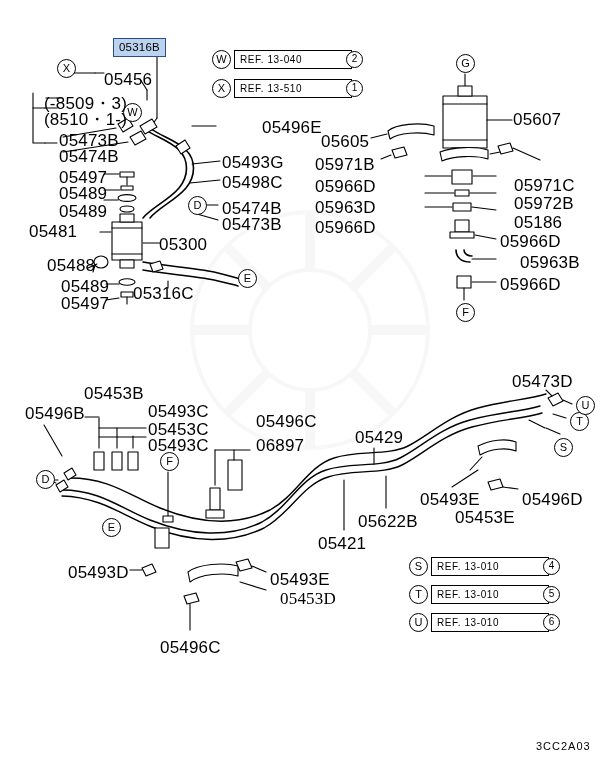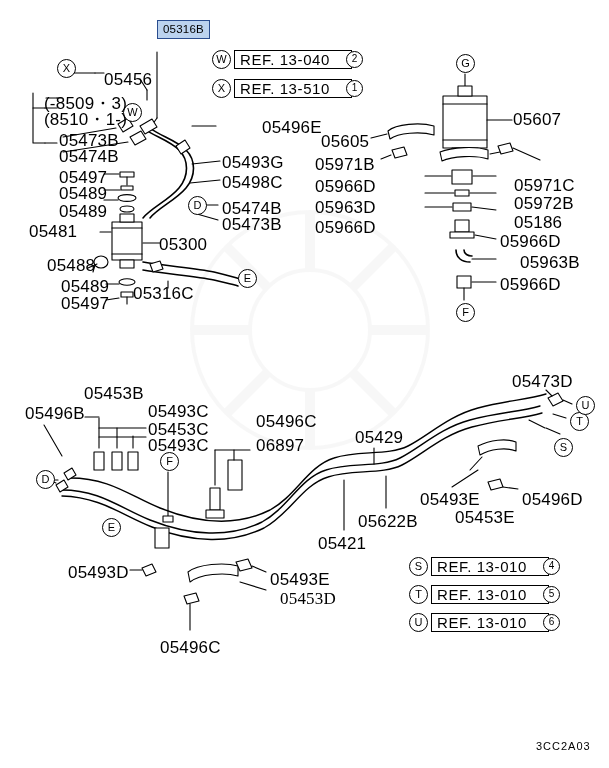--- a/index.html
+++ b/index.html
@@ -43,21 +43,21 @@
     padding: 2px 5px 3px 5px;
     letter-spacing: 0.2px;
   }
   .refbox {
     position: absolute;
     border: 1px solid #000000;
     height: 17px;
     display: flex;
     align-items: center;
     padding: 0 5px;
-    font-size: 15px;
+    font-size: 10px;
     font-family: "Liberation Sans", sans-serif;
     letter-spacing: 0.6px;
     background: #ffffff;
   }
   .circ {
     position: absolute;
     border: 1px solid #000000;
     border-radius: 50%;
     width: 17px;
     height: 17px;
@@ -288,21 +288,21 @@
       <path d="M236 562 l12 -3 l4 9 l-12 3 z" fill="#fff"></path>
       <line x1="252" y1="566" x2="266" y2="572"></line>
       <line x1="240" y1="582" x2="266" y2="590"></line>
 
       <path d="M184 596 l12 -3 l3 8 l-12 3 z" fill="#fff"></path>
       <line x1="190" y1="604" x2="190" y2="630"></line>
 
     </g>
   </svg>
 
-  <div class="lbl-hl" style="left:113px; top:20px;margin-left:44px;">05316B</div>
+  <div class="lbl-hl" style="left:113px; top:38px;">05316B</div>
 
   <div class="circ" style="left:57px; top:59px;">X</div>
   <div class="lbl" style="left:104px; top:70px;">05456</div>
   <div class="circ" style="left:123px; top:103px;">W</div>
 
   <div class="lbl" style="left:44px; top:92px;">(-8509・3)</div>
   <div class="lbl" style="left:44px; top:108px;">(8510・1-)</div>
 
   <div class="lbl" style="left:59px; top:131px;">05473B</div>
   <div class="lbl" style="left:59px; top:147px;">05474B</div>

